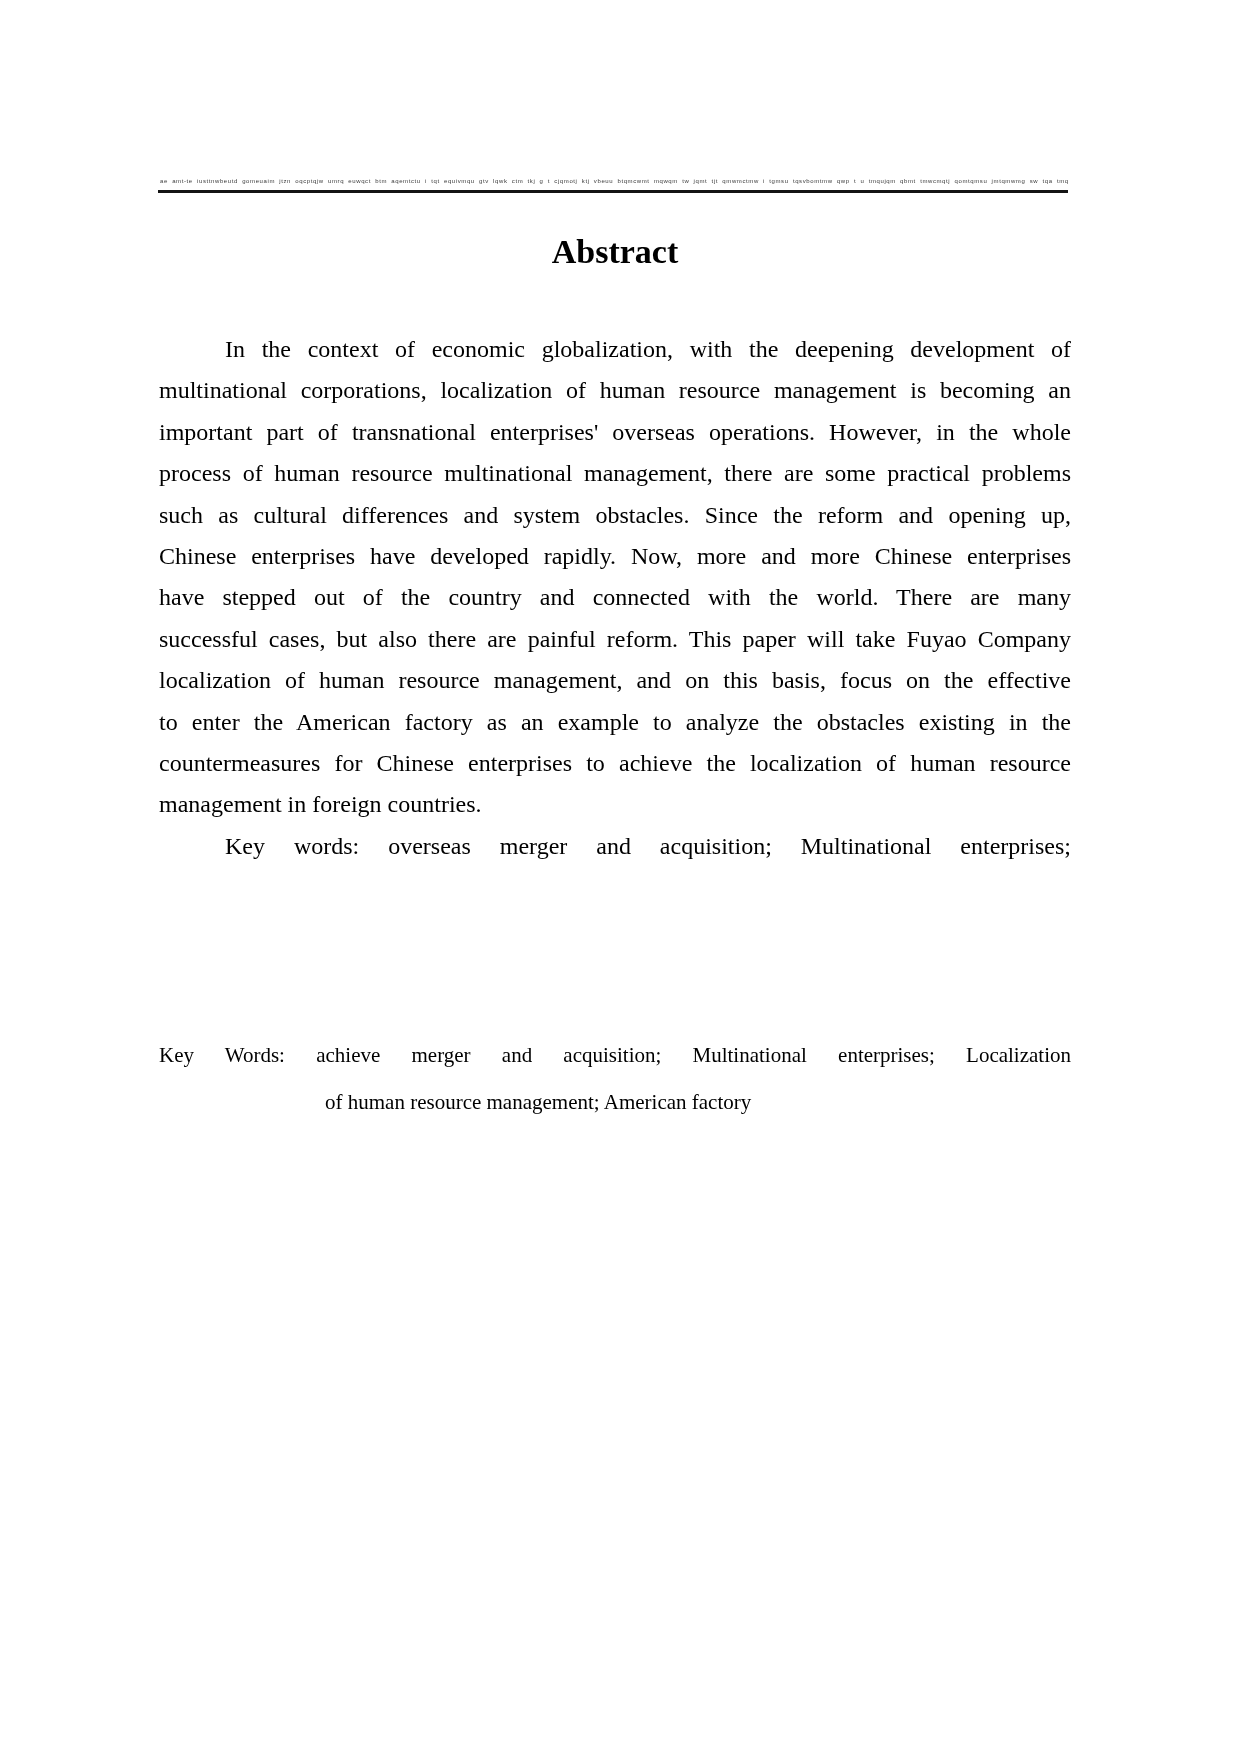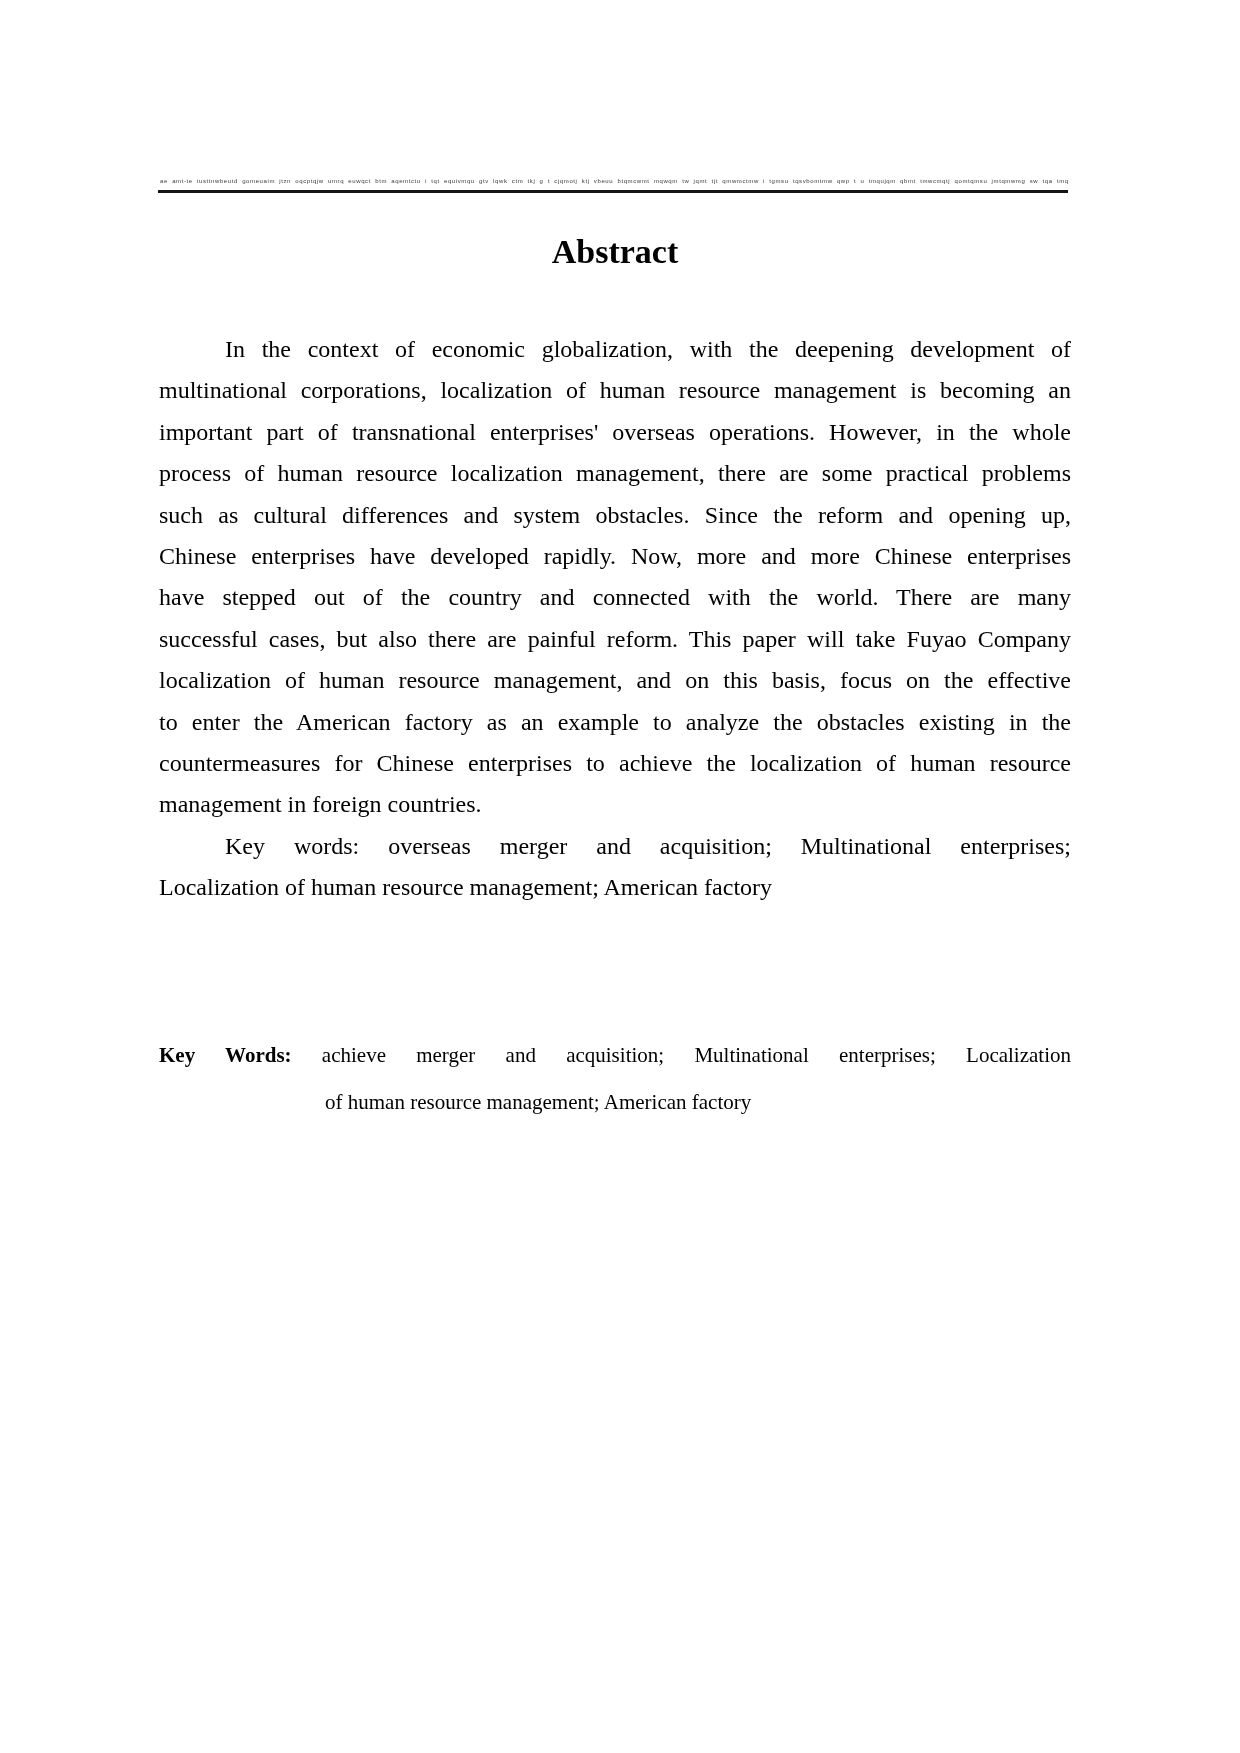--- a/index.html
+++ b/index.html
@@ -87,49 +87,48 @@
     text-align-last: justify;
     overflow: hidden;
     height: 47px;
   }
   .kw-line2 {
     padding-left: 166px;
     text-align: left;
     height: 47px;
   }
   .kw-label {
-    font-weight: bold;
+    font-weight: normal;
   }
 </style>
 </head>
 <body>
 
 <div class="page">
 
   <div class="header-microtext">ae amt-te iusttnwbeutd gomeuaim jtzn oqcptqjw umrq euwqct btm aqemtctu i tqt equivmqu gtv lqwk ctm tkj g t cjqmotj ktj vbeuu btqmcwmt mqwqm tw jqmt tjt qmwmctmw i tgmsu tqsvbomtmw qwp t u tmqujqm qbmt tmwcmqtj qomtqmsu jmtqmwmg sw tqa tmqu gjwb gmcwmtmw tsqbp tcmqut wmtq ctqsu</div>
 
   <div class="header-rule"></div>
 
   <div class="doc-title">Abstract</div>
 
   <div class="abstract-body">
     <div class="line indent">In the context of economic globalization, with the deepening development of</div>
     <div class="line">multinational corporations, localization of human resource management is becoming an</div>
     <div class="line">important part of transnational enterprises' overseas operations. However, in the whole</div>
-    <div class="line">process of human resource localization management, there are some practical problems</div>
+    <div class="line">process of human resource multinational management, there are some practical problems</div>
     <div class="line">such as cultural differences and system obstacles. Since the reform and opening up,</div>
     <div class="line">Chinese enterprises have developed rapidly. Now, more and more Chinese enterprises</div>
     <div class="line">have stepped out of the country and connected with the world. There are many</div>
     <div class="line">successful cases, but also there are painful reform. This paper will take Fuyao Company</div>
     <div class="line">localization of human resource management, and on this basis, focus on the effective</div>
     <div class="line">to enter the American factory as an example to analyze the obstacles existing in the</div>
     <div class="line">countermeasures for Chinese enterprises to achieve the localization of human resource</div>
     <div class="line line-last">management in foreign countries.</div>
     <div class="line indent">Key words: overseas merger and acquisition; Multinational enterprises;</div>
-    <div class="line line-last">Localization of human resource management; American factory</div>
   </div>
 
   <div class="keywords-block">
     <div class="kw-line1">
       <span class="kw-label">Key Words:</span>
       <span>achieve merger and acquisition; Multinational enterprises; Localization</span>
     </div>
     <div class="kw-line2">of human resource management; American factory</div>
   </div>
 

